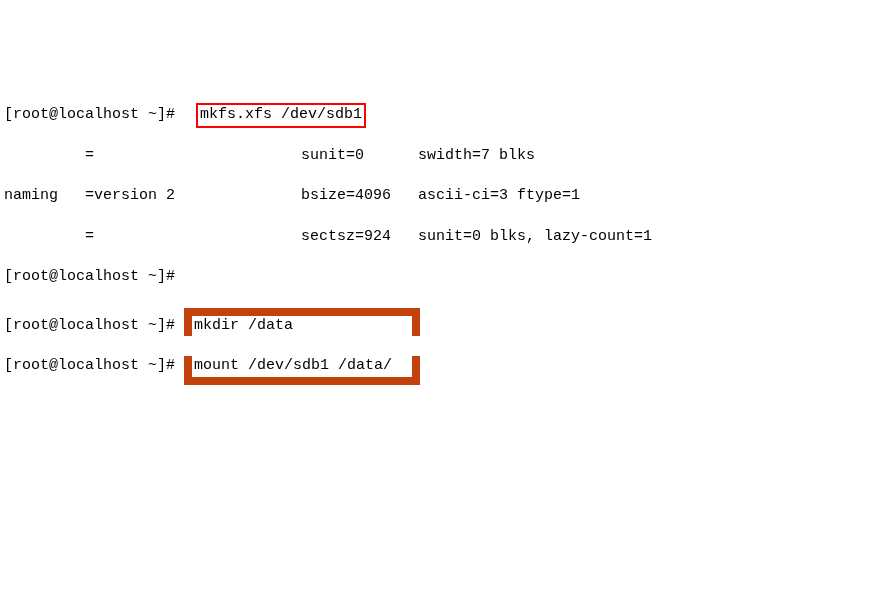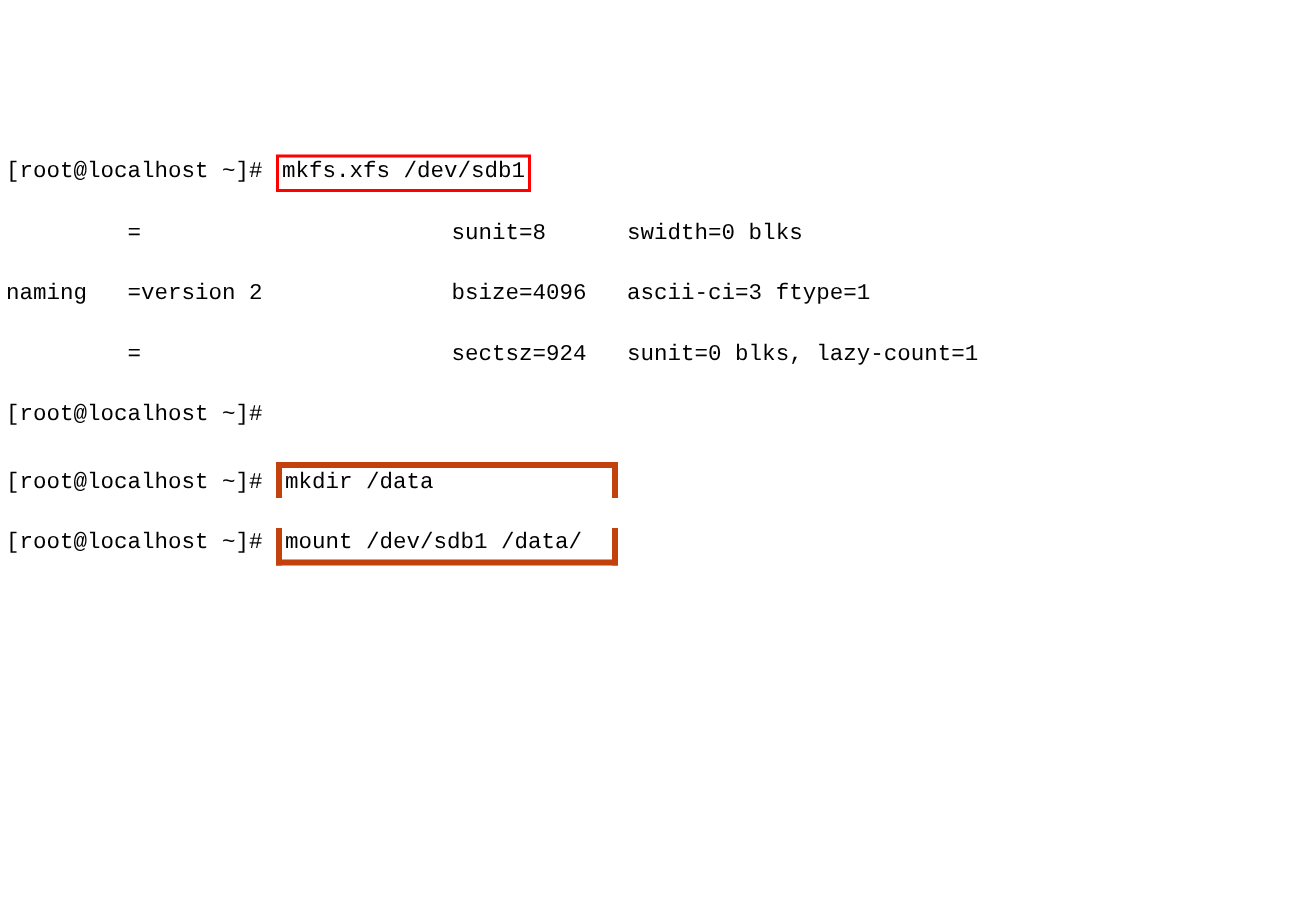--- a/index.html
+++ b/index.html
@@ -12,36 +12,36 @@
       line-height: 1.35;
       white-space: pre;
       width: 873px;
       position: relative;
     }
     .line { display: block; }
     .redbox {
       border: 2px solid #ff0000;
       display: inline-block;
       padding: 0 2px;
-      margin: -2px 0;
+      margin: -2px 12px;
     }
     .redbox-multi {
-      border: 4px solid #c2410c;
+      border: 8px solid #c2410c;
       display: inline-block;
       padding: 0 2px;
     }
   </style>
 </head>
 <body>
 
 
 
 <div>
 <span class="line"><span>[root@localhost ~]# </span><span class="redbox"><span>mkfs.xfs /dev/sdb1</span></span></span>
-<span class="line">         =                       sunit=8      swidth=0 blks</span>
+<span class="line">         =                       sunit=0      swidth=7 blks</span>
 <span class="line">naming   =version 2              bsize=4096   ascii-ci=3 ftype=1</span>
 <span class="line">         =                       sectsz=924   sunit=0 blks, lazy-count=1</span>
 <span class="line"><span>[root@localhost ~]# </span></span>
 <span class="line"><span>[root@localhost ~]# </span><span class="redbox-multi" style="border-bottom:none;"><span>mkdir /data             </span></span></span>
 <span class="line"><span>[root@localhost ~]# </span><span class="redbox-multi" style="border-top:none;"><span>mount /dev/sdb1 /data/  </span></span></span>
 
 
 
 
 

